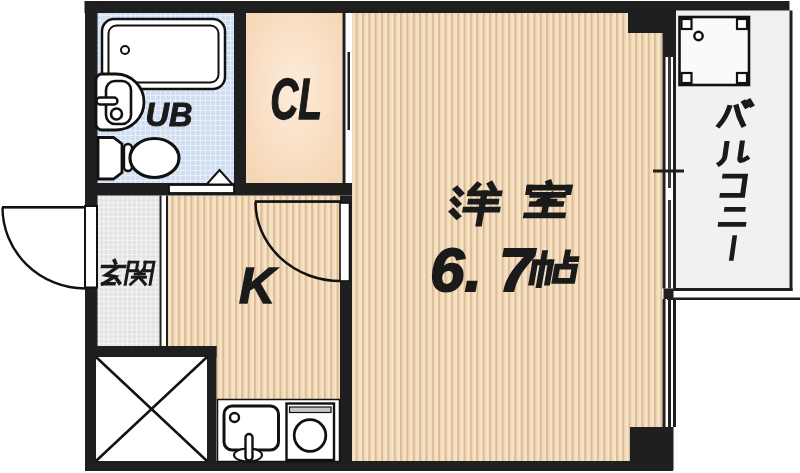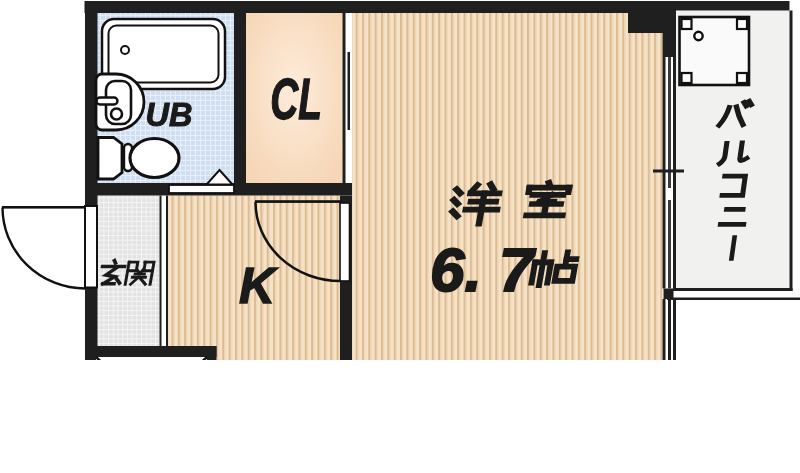--- a/index.html
+++ b/index.html
@@ -1,16 +1,16 @@
 <!DOCTYPE html>
 <html><head>
 <meta charset="utf-8">
 <style>
 html,body{margin:0;padding:0;background:#fff;}
-#plan{width:800px;height:360px;position:relative;font-family:"Liberation Sans",sans-serif;}
+#plan{width:800px;height:473px;position:relative;font-family:"Liberation Sans",sans-serif;}
 text{font-family:"Liberation Sans",sans-serif;}
 </style>
 </head>
 <body>
 <div id="plan">
 <svg width="800" height="473" viewBox="0 0 800 473">
 <defs>
 <pattern id="wood" patternUnits="userSpaceOnUse" width="6.35" height="8">
   <rect width="6.35" height="8" fill="#f6e2c6"></rect>
   <rect width="2.1" height="8" fill="#ddbb92"></rect>

